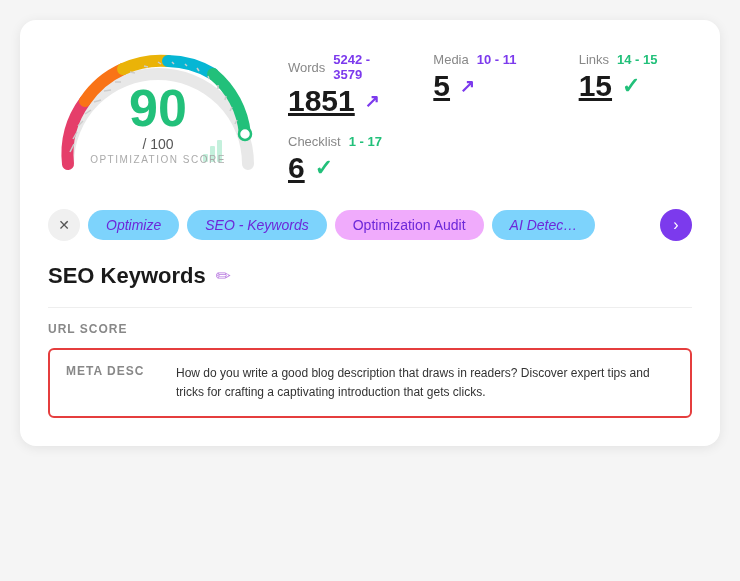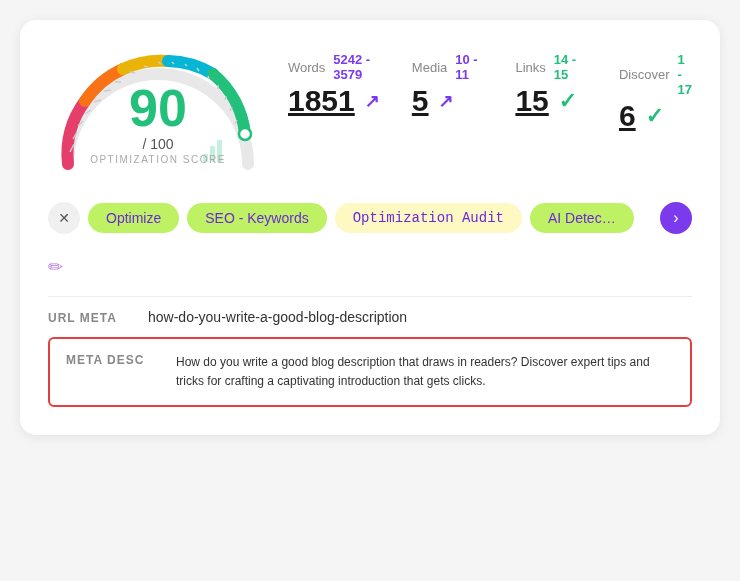--- a/index.html
+++ b/index.html
@@ -61,21 +61,21 @@
       font-size: 10px;
       color: #aaa;
       letter-spacing: 1.5px;
       margin-top: 2px;
     }
 
     
     .stats-grid {
       flex: 1;
       display: grid;
-      grid-template-columns: 1fr 1fr 1fr 1fr;
+      grid-template-columns: 1fr 1fr 1fr;
       grid-template-rows: auto auto;
       gap: 16px 32px;
       padding-top: 8px;
     }
     .stat-item {
       display: flex;
       flex-direction: column;
     }
     .stat-header {
       display: flex;
@@ -141,27 +141,27 @@
     .tab-btn {
       padding: 7px 18px;
       border-radius: 20px;
       border: none;
       font-size: 14px;
       font-weight: 500;
       cursor: pointer;
       white-space: nowrap;
     }
     .tab-btn.active {
-      background: #fef9c3;
+      background: #f0abfc;
       color: #6d28d9;
-      font-family: Liberation Mono, monospace;
     }
     .tab-btn.inactive {
-      background: #bef264;
+      background: #7dd3fc;
       color: #6d28d9;
+      font-style: italic;
     }
     .tab-chevron {
       width: 32px;
       height: 32px;
       border-radius: 50%;
       background: #7c3aed;
       display: flex;
       align-items: center;
       justify-content: center;
       cursor: pointer;
@@ -322,21 +322,21 @@
           <span class="stat-range green">14 - 15</span>
         </div>
         <div class="stat-value-row">
           <span class="stat-value">15</span>
           <span class="check-icon">✓</span>
         </div>
       </div>
 
       <div class="stat-item">
         <div class="stat-header">
-          <span class="stat-label">Discover</span>
+          <span class="stat-label">Checklist</span>
           <span class="stat-range green">1 - 17</span>
         </div>
         <div class="stat-value-row">
           <span class="stat-value">6</span>
           <span class="check-icon">✓</span>
         </div>
       </div>
     </div>
 
   </div>
@@ -344,26 +344,26 @@
   <div class="tabs-row">
     <div class="tab-close">✕</div>
     <button class="tab-btn inactive">Optimize</button>
     <button class="tab-btn inactive">SEO - Keywords</button>
     <button class="tab-btn active">Optimization Audit</button>
     <button class="tab-btn inactive">AI Detec…</button>
     <div class="tab-chevron">›</div>
   </div>
 
   <div class="section-heading">
+    <span class="section-title">SEO Keywords</span>
     <span class="edit-icon">✏</span>
   </div>
 
   <div class="data-row">
-    <span class="data-row-key">URL META</span>
-    <span class="data-row-value">how-do-you-write-a-good-blog-description</span>
+    <span class="data-row-key">URL SCORE</span>
   </div>
 
   <div class="meta-desc-box">
     <span class="data-row-key">META DESC</span>
     <span class="data-row-value">How do you write a good blog description that draws in readers? Discover expert tips and tricks for crafting a captivating introduction that gets clicks.</span>
   </div>
 
 </div>
 
 </body></html>

